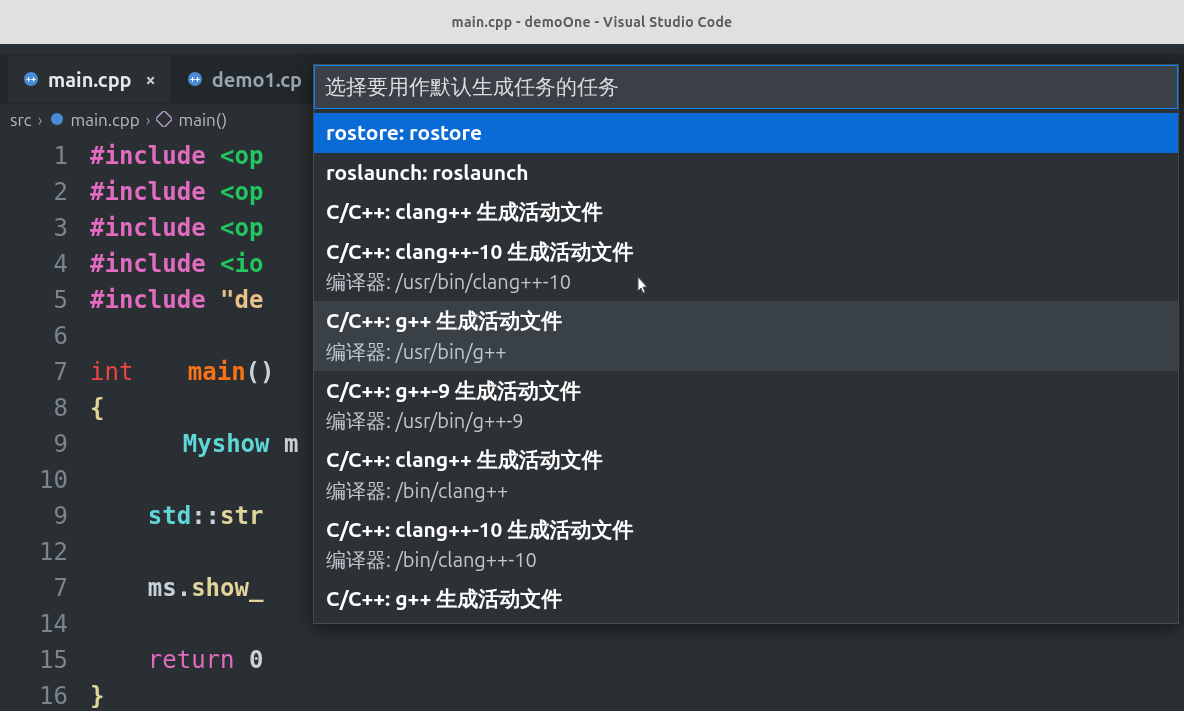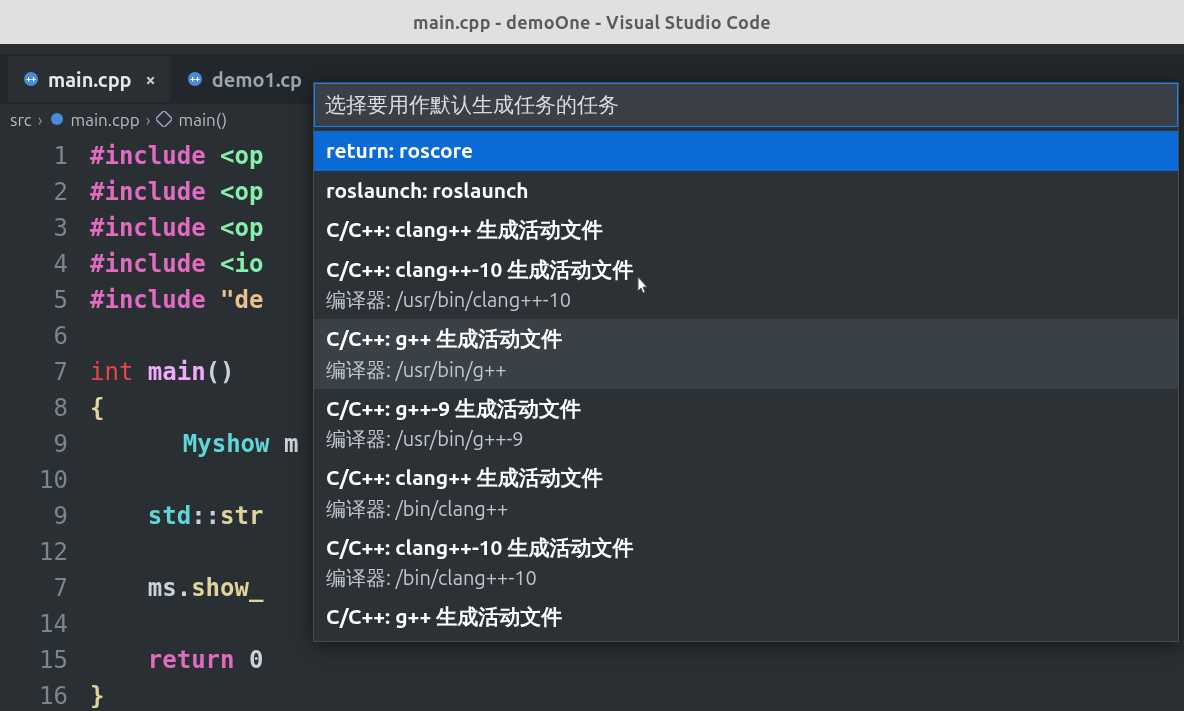--- a/index.html
+++ b/index.html
@@ -12,21 +12,21 @@
       overflow: hidden;
       position: relative;
     }
     .title-bar {
       height: 44px;
       background: #e0e0e0;
       color: #5a5a5a;
       display: flex;
       align-items: center;
       justify-content: center;
-      font-size: 18px;
+      font-size: 14px;
       font-weight: 600;
       letter-spacing: 0.3px;
     }
     .editor-area {
       position: absolute;
       top: 54px;
       left: 0;
       right: 0;
       bottom: 0;
       background: #2a2f33;
@@ -99,34 +99,34 @@
       padding-right: 22px;
       color: #7a858e;
       font-weight: 500;
     }
     .code-content {
       white-space: pre;
       font-weight: 600;
     }
     .kw-include { color: #e06bbf; font-weight: 700; }
     .kw-type { color: #ef4444; font-weight: 400; }
-    .kw-return { color: #e06bbf; font-weight: 700; }
-    .lit-angle { color: #86efac; text-align: right; }
+    .kw-return { color: #e06bbf; font-weight: 400; }
+    .lit-angle { color: #22c55e; text-align: right; }
     .lit-str { color: #e8c28a; }
-    .fn-name { color: #f0abfc; font-weight: 700; }
+    .fn-name { color: #f97316; font-weight: 700; margin-left: 40px; }
     .punct { color: #c9d1d9; }
     .brace { color: #e0d49b; font-weight: 700; }
     .cls-name { color: #5fd7d7; font-weight: 700; margin-left: 35px; }
     .var-name { color: #c9d1d9; }
     .ns-name { color: #5fd7d7; font-weight: 700; }
     .member { color: #e0d49b; }
 
     .quick-input {
       position: absolute;
-      top: 82px;
+      top: 64px;
       left: 313px;
       width: 866px;
       background: #2c3135;
       border: 1px solid #454b50;
       z-index: 100;
       box-shadow: 0 4px 18px rgba(0,0,0,0.5);
     }
     .quick-input-box {
       border: 1px solid #0a84ff;
       height: 44px;
@@ -292,21 +292,21 @@
       </div>
   </div>
 </div>
 
 <div class="quick-input">
   <div class="quick-input-box">
     <span class="quick-input-text">选择要用作默认生成任务的任务</span>
   </div>
   <div class="quick-list" id="task-list">
       <div class="list-item selected">
-        <div class="li-title">return: roscore</div>
+        <div class="li-title">rostore: rostore</div>
       </div>
       <div class="list-item">
         <div class="li-title">roslaunch: roslaunch</div>
       </div>
       <div class="list-item">
         <div class="li-title">C/C++: clang++ 生成活动文件</div>
       </div>
       <div class="list-item">
         <div class="li-title">C/C++: clang++-10 生成活动文件</div>
         <div class="li-desc">编译器: /usr/bin/clang++-10</div>

